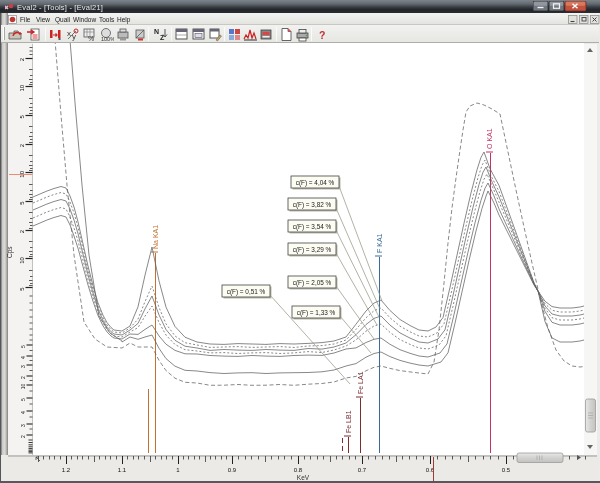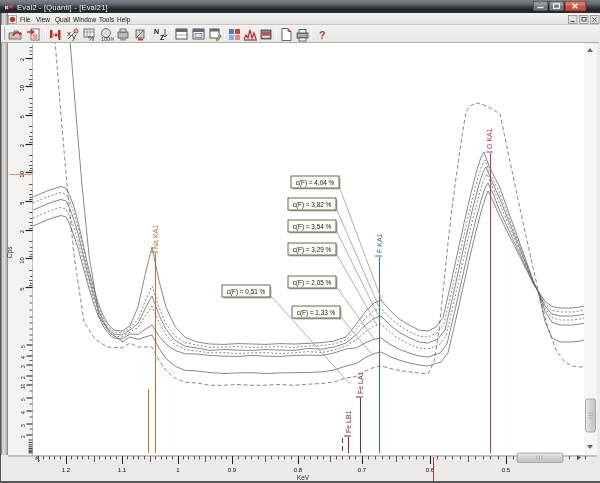--- a/index.html
+++ b/index.html
@@ -19,21 +19,21 @@
 #frame-b { position:absolute; left:0px; top:481px; width:600px; height:2px; background:#57585b; }
 svg text { font-family:"Liberation Sans", sans-serif; }
 </style></head>
 <body>
 <div id="win">
   <div id="titlebar">
     <svg style="position:absolute;left:5px;top:3px" width="9" height="8" viewBox="0 0 9 8">
         <path d="M0,6 l3,-3 m0,3 l-3,-3" stroke="#e8b7c0" stroke-width="1.6"></path>
         <circle cx="6" cy="3" r="2.3" fill="#c8404a"></circle>
       </svg>
-    <div id="title">Eval2 - [Quanti] - [Eval21]</div>
+    <div id="title">Eval2 - [Tools] - [Eval21]</div>
     <svg style="position:absolute;left:533px;top:1px" width="54" height="11">
       <rect x="0" y="0" width="15" height="10" rx="1.5" fill="#70767d" stroke="#2a2a2a" stroke-width="0.8"></rect>
       <rect x="16" y="0" width="15" height="10" rx="1.5" fill="#70767d" stroke="#2a2a2a" stroke-width="0.8"></rect>
       <rect x="32" y="0" width="21" height="10" rx="1.5" fill="#c2523f" stroke="#7a2a1c" stroke-width="0.8"></rect>
       <rect x="0.8" y="0.8" width="13.4" height="4" rx="1" fill="#9aa0a6" opacity="0.8"></rect>
       <rect x="16.8" y="0.8" width="13.4" height="4" rx="1" fill="#9aa0a6" opacity="0.8"></rect>
       <rect x="32.8" y="0.8" width="19.4" height="4" rx="1" fill="#dd8268" opacity="0.8"></rect>
       <path d="M4.5,6.5 h6" stroke="#f2f2f2" stroke-width="1.4"></path>
       <rect x="20.5" y="2.8" width="6" height="4.5" fill="none" stroke="#f2f2f2" stroke-width="1.2"></rect>
       <path d="M39.5,2.8 l5,4.5 m0,-4.5 l-5,4.5" stroke="#fff" stroke-width="1.4"></path>

